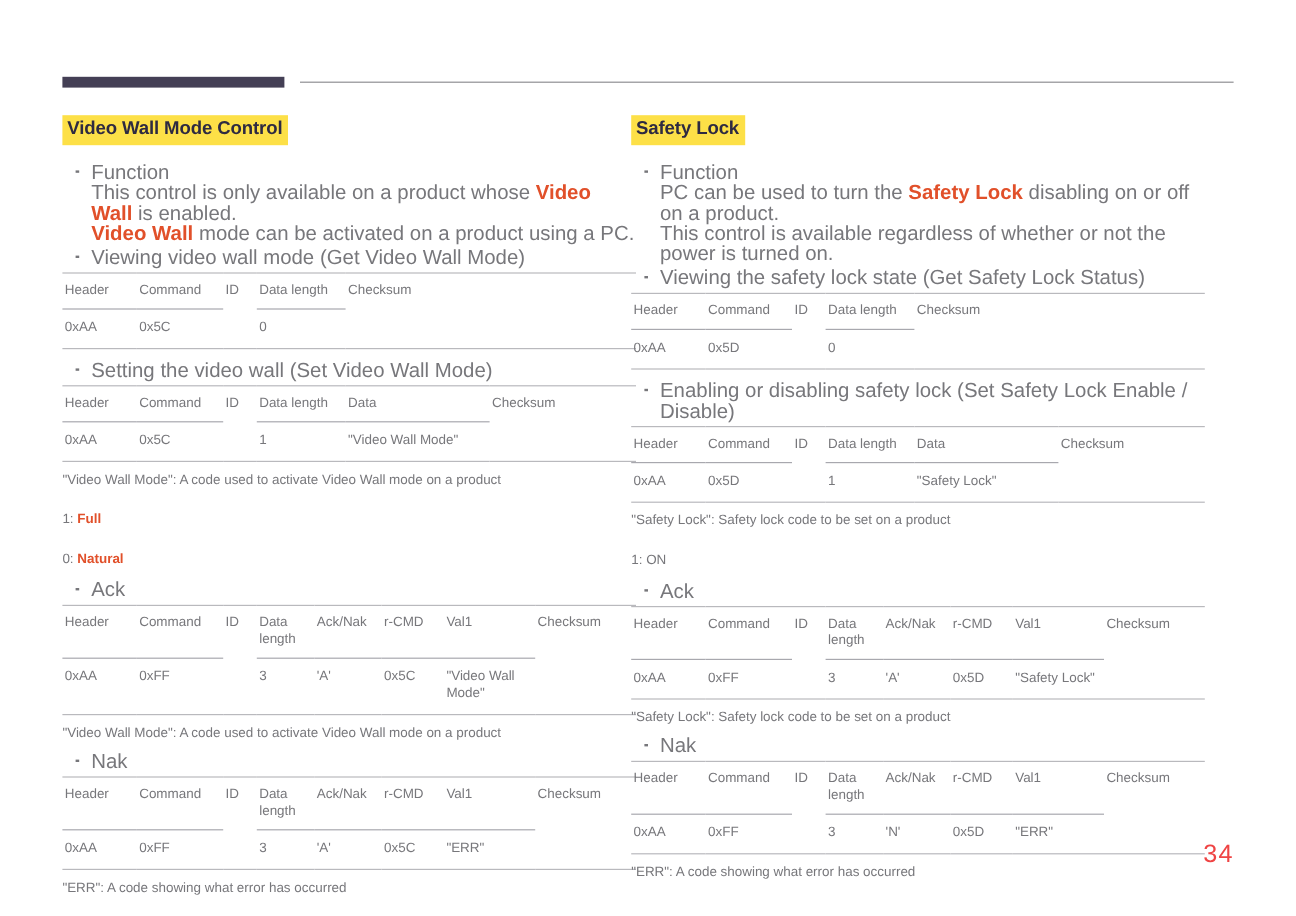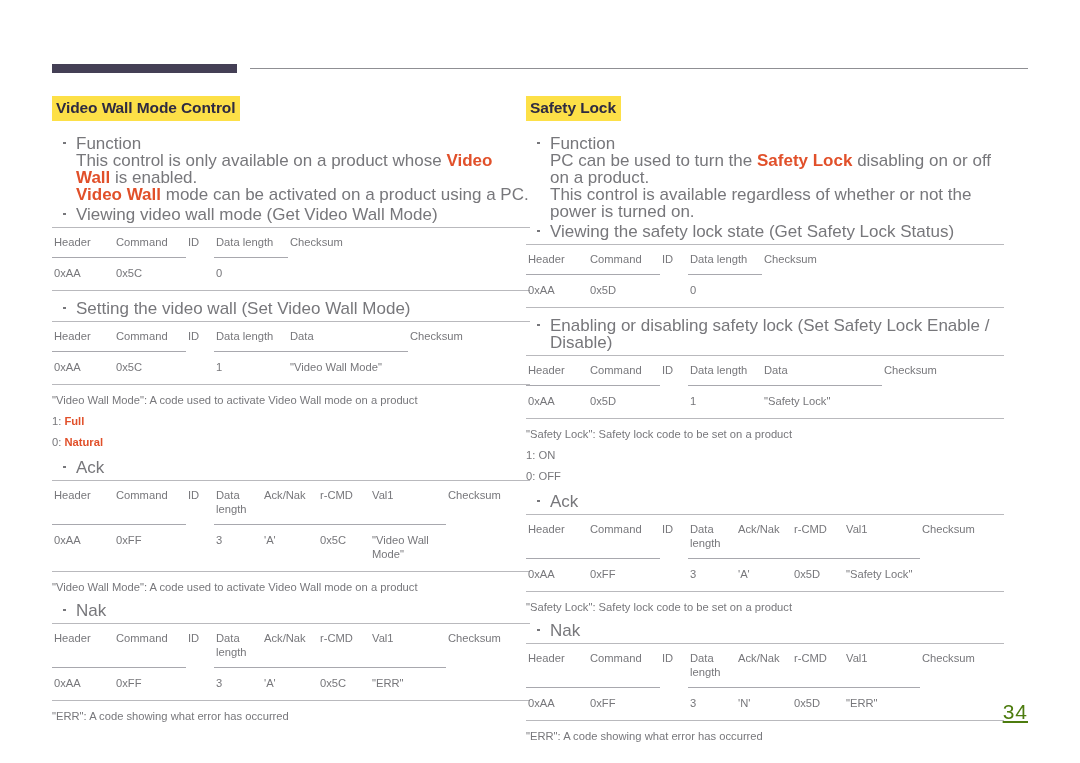--- a/index.html
+++ b/index.html
@@ -89,21 +89,21 @@
     font-weight: bold;
   }
 
   
   .note {
     font-size: 11.2px;
     line-height: 17px;
     color: #77777b;
     margin: 7px 0 2px 0;
   }
-  .note.tight { margin: 4px 0 2px 0; }
+  .note.tight { margin: 16px 0 2px 0; }
 
   
   table.cmd {
     border-collapse: collapse;
     width: 100%;
     table-layout: fixed;
     margin: 4px 0 0 0;
     font-size: 11.2px;
     color: #77777b;
   }
@@ -142,23 +142,22 @@
   .a-rcmd { width: 52px; }
   .a-val  { width: 76px; }
   .a-chk  { width: auto; }
 
   
   .page-number {
     position: absolute;
     right: 52px;
     top: 700px;
     font-size: 21px;
-    color: #4d7c0f;
+    color: #ef4444;
     letter-spacing: 1px;
-    text-decoration: underline;
   }
 </style>
 </head>
 <body>
 
 <div class="top-rule-wrap">
   <div class="top-rule-thick"></div>
   <div class="top-rule-thin"></div>
 </div>
 
@@ -401,21 +400,20 @@
         <td class="rule">1</td>
         <td class="rule">"Safety Lock"</td>
         <td class="norule"></td>
       </tr>
     </tbody>
   </table>
 
   <div class="note">"Safety Lock": Safety lock code to be set on a product</div>
 
   <div class="note tight">1: ON</div>
-  <div class="note tight">0: OFF</div>
 
   
   <div class="bullet" style="margin-top:8px;">Ack</div>
 
   <table class="cmd">
     <colgroup>
       <col class="a-hdr">
         <col class="a-cmd">
         <col class="a-id">
         <col class="a-dl">

